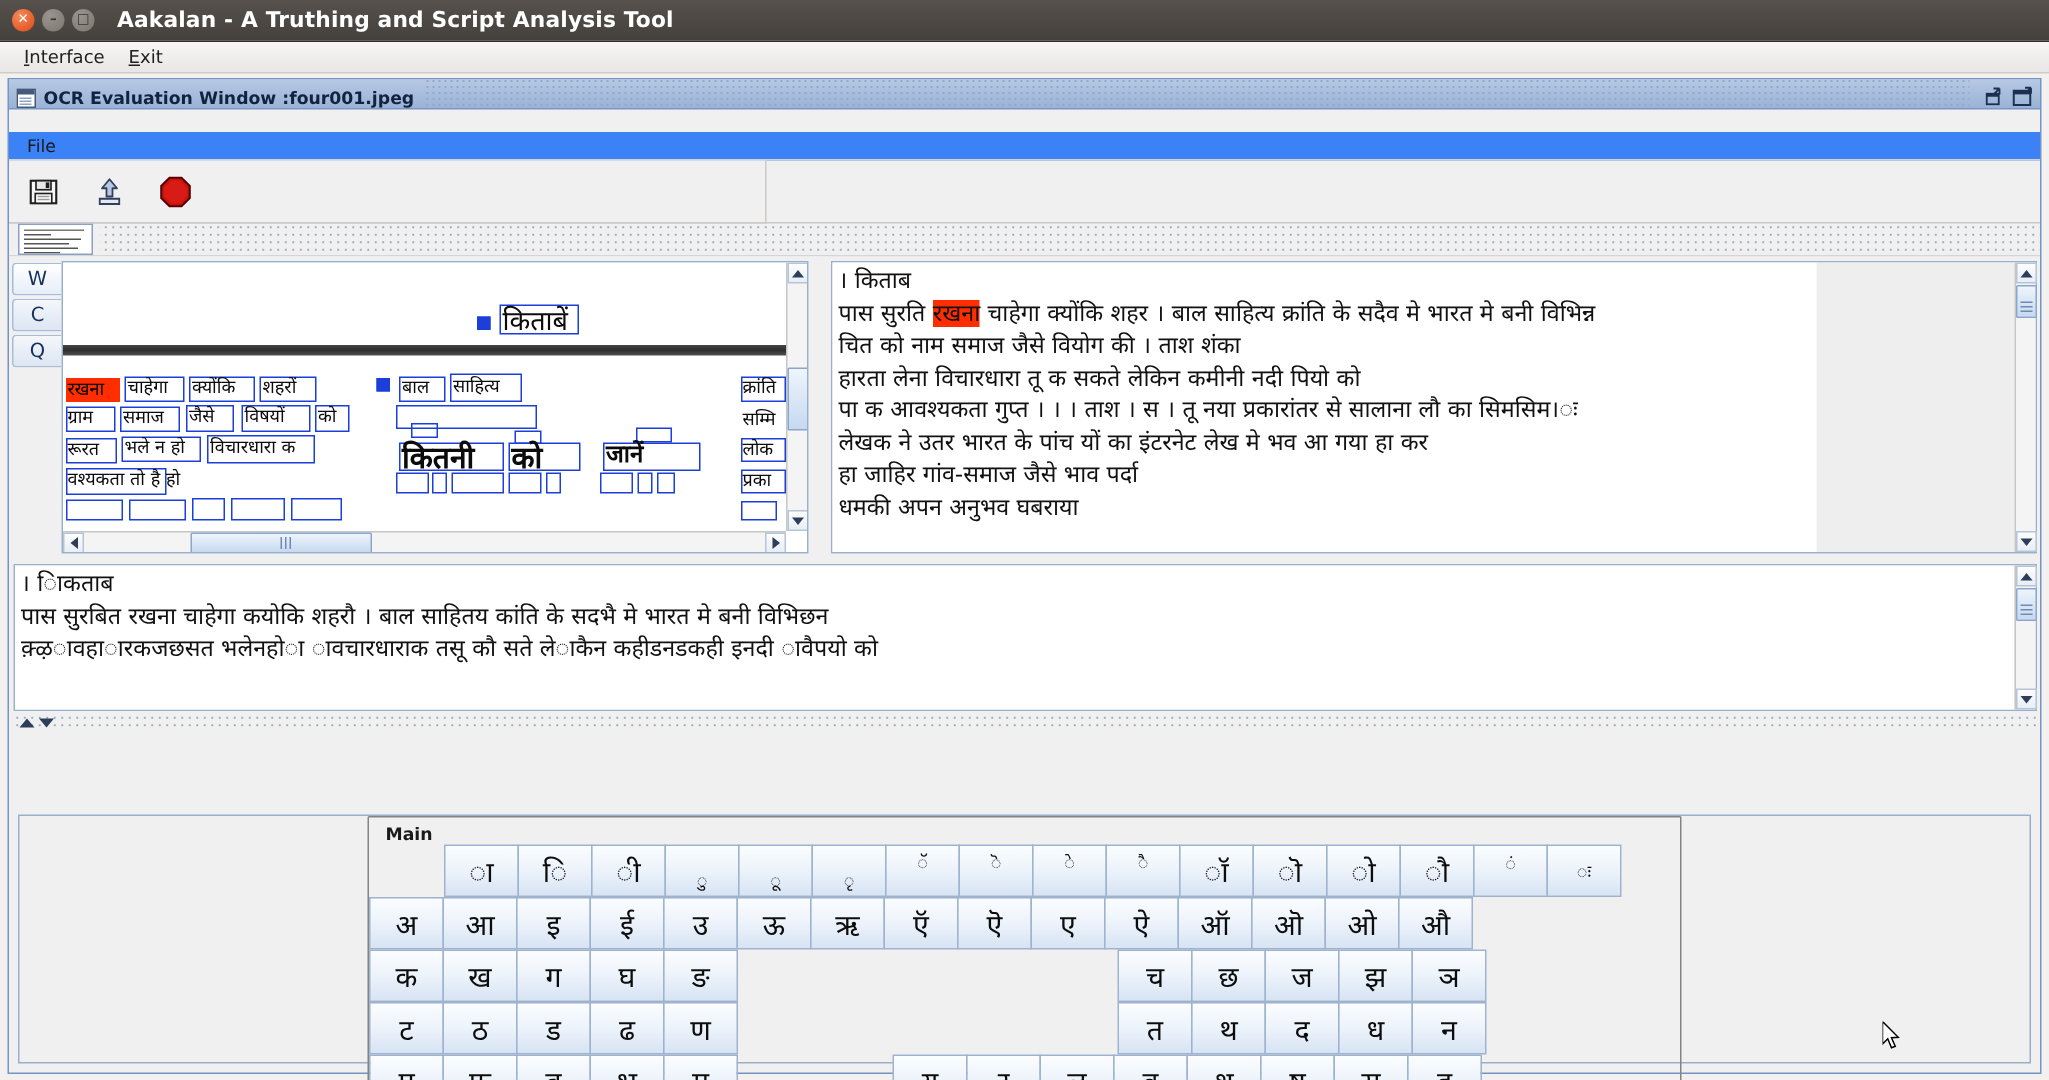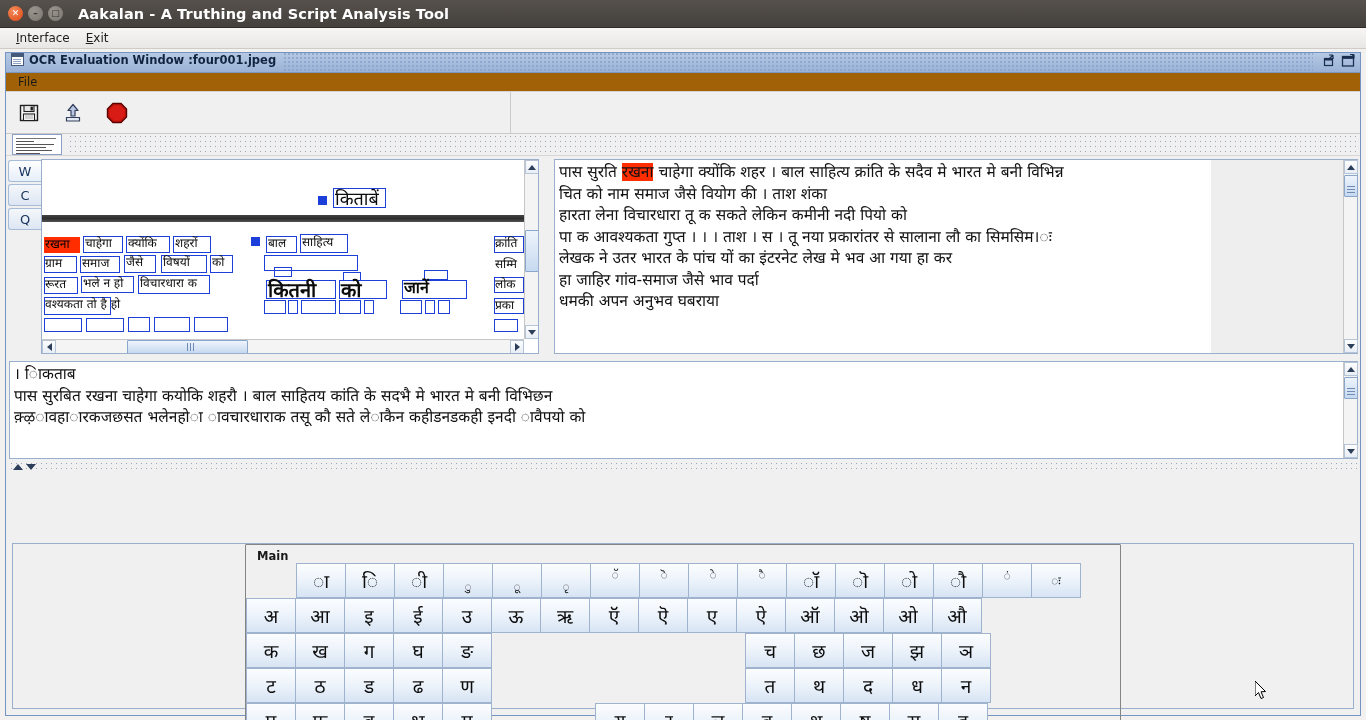--- a/index.html
+++ b/index.html
@@ -44,42 +44,42 @@
   
   #internal-frame {
     position: absolute; left: 5px; top: 52px;
     width: 1356px; height: 664px;
     border: 1px solid #7494c4;
     background: #f0f0f0;
   }
   #if-titlebar {
     height: 20px;
     background: linear-gradient(to bottom,#b6c9e4,#9ab2d6);
-    display: flex; align-items: flex-start;
+    display: flex; align-items: flex-end;
     border-bottom: 1px solid #7a96c4;
     padding: 0 3px;
   }
   #if-icon {
     width: 13px; height: 13px; margin-right: 5px; margin-left: 2px;
     background: #fff; border: 1px solid #45597a; position: relative;
   }
   #if-icon::before { content:""; position:absolute; left:0; right:0; top:0; height:3px; background:#45597a; }
   #if-icon::after { content:""; position:absolute; left:1px; top:5px; width:8px; height:1px;
                     box-shadow: 0 0 0 0 #45597a, 0 2px 0 0 #8fa4c2, 0 4px 0 0 #8fa4c2; background:#8fa4c2;}
   #if-title { font-size: 11.5px; font-weight: bold; color: #11243f; white-space: nowrap; }
   #if-dots { flex: 1; height: 100%;
     background-image: radial-gradient(#8fa8cd 0.8px, transparent 0.9px);
     background-size: 4px 4px; background-position: 1px 3px; margin: 0 6px; }
   .if-btn { width: 16px; height: 15px; margin-left: 3px; position: relative; cursor: default; }
   .if-btn svg { display:block; }
 
   
   #if-menubar {
-    height: 19px; background: #a16207; border-bottom: 1px solid #d6d4d2;
-    display: flex; align-items: center; padding-left: 6px; font-size: 11.5px; color:#1a1a1a;
+    height: 19px; background: #3b82f6; border-bottom: 1px solid #d6d4d2;
+    display: flex; align-items: center; padding-left: 6px; font-size: 11.5px; color:#1a1a1a;margin-top:15px;
   }
   #if-menubar .menu-item { padding: 1px 6px; }
 
   
   #toolbar {
     height: 42px; width: 505px; background: #f0f0f0;
     border-bottom: 1px solid #cccac8; border-right: 1px solid #cccac8;
     display: flex; align-items: center; padding-left: 10px; gap: 18px;
   }
   #toolbar-strip {
@@ -408,20 +408,21 @@
             <div class="sb-arrow" style="right:0;top:0;">
                 <div class="tri right"></div>
               </div>
           </div>
         </div>
       </div>
 
       <div id="right-pane">
         <div id="ocr-text">
           <div id="ocr-text-inner">
+            <div class="ocr-line">। किताब</div>
             <div class="ocr-line">पास सुरति <span class="hl">रखना</span> चाहेगा क्योंकि शहर । बाल साहित्य क्रांति के सदैव मे भारत मे बनी विभिन्न</div>
             <div class="ocr-line">चित को नाम समाज जैसे वियोग की । ताश शंका</div>
             <div class="ocr-line">हारता लेना विचारधारा तू क सकते लेकिन कमीनी नदी पियो को</div>
             <div class="ocr-line">पा क आवश्यकता गुप्त । । । ताश । स । तू नया प्रकारांतर से सालाना लौ का सिमसिम।ः</div>
             <div class="ocr-line">लेखक ने उतर भारत के पांच यों का इंटरनेट लेख मे भव आ गया हा कर</div>
             <div class="ocr-line">हा जाहिर गांव-समाज जैसे भाव पर्दा</div>
             <div class="ocr-line">धमकी अपन अनुभव घबराया</div>
           </div>
         </div>
         <div class="vsb" style="bottom:0;">

